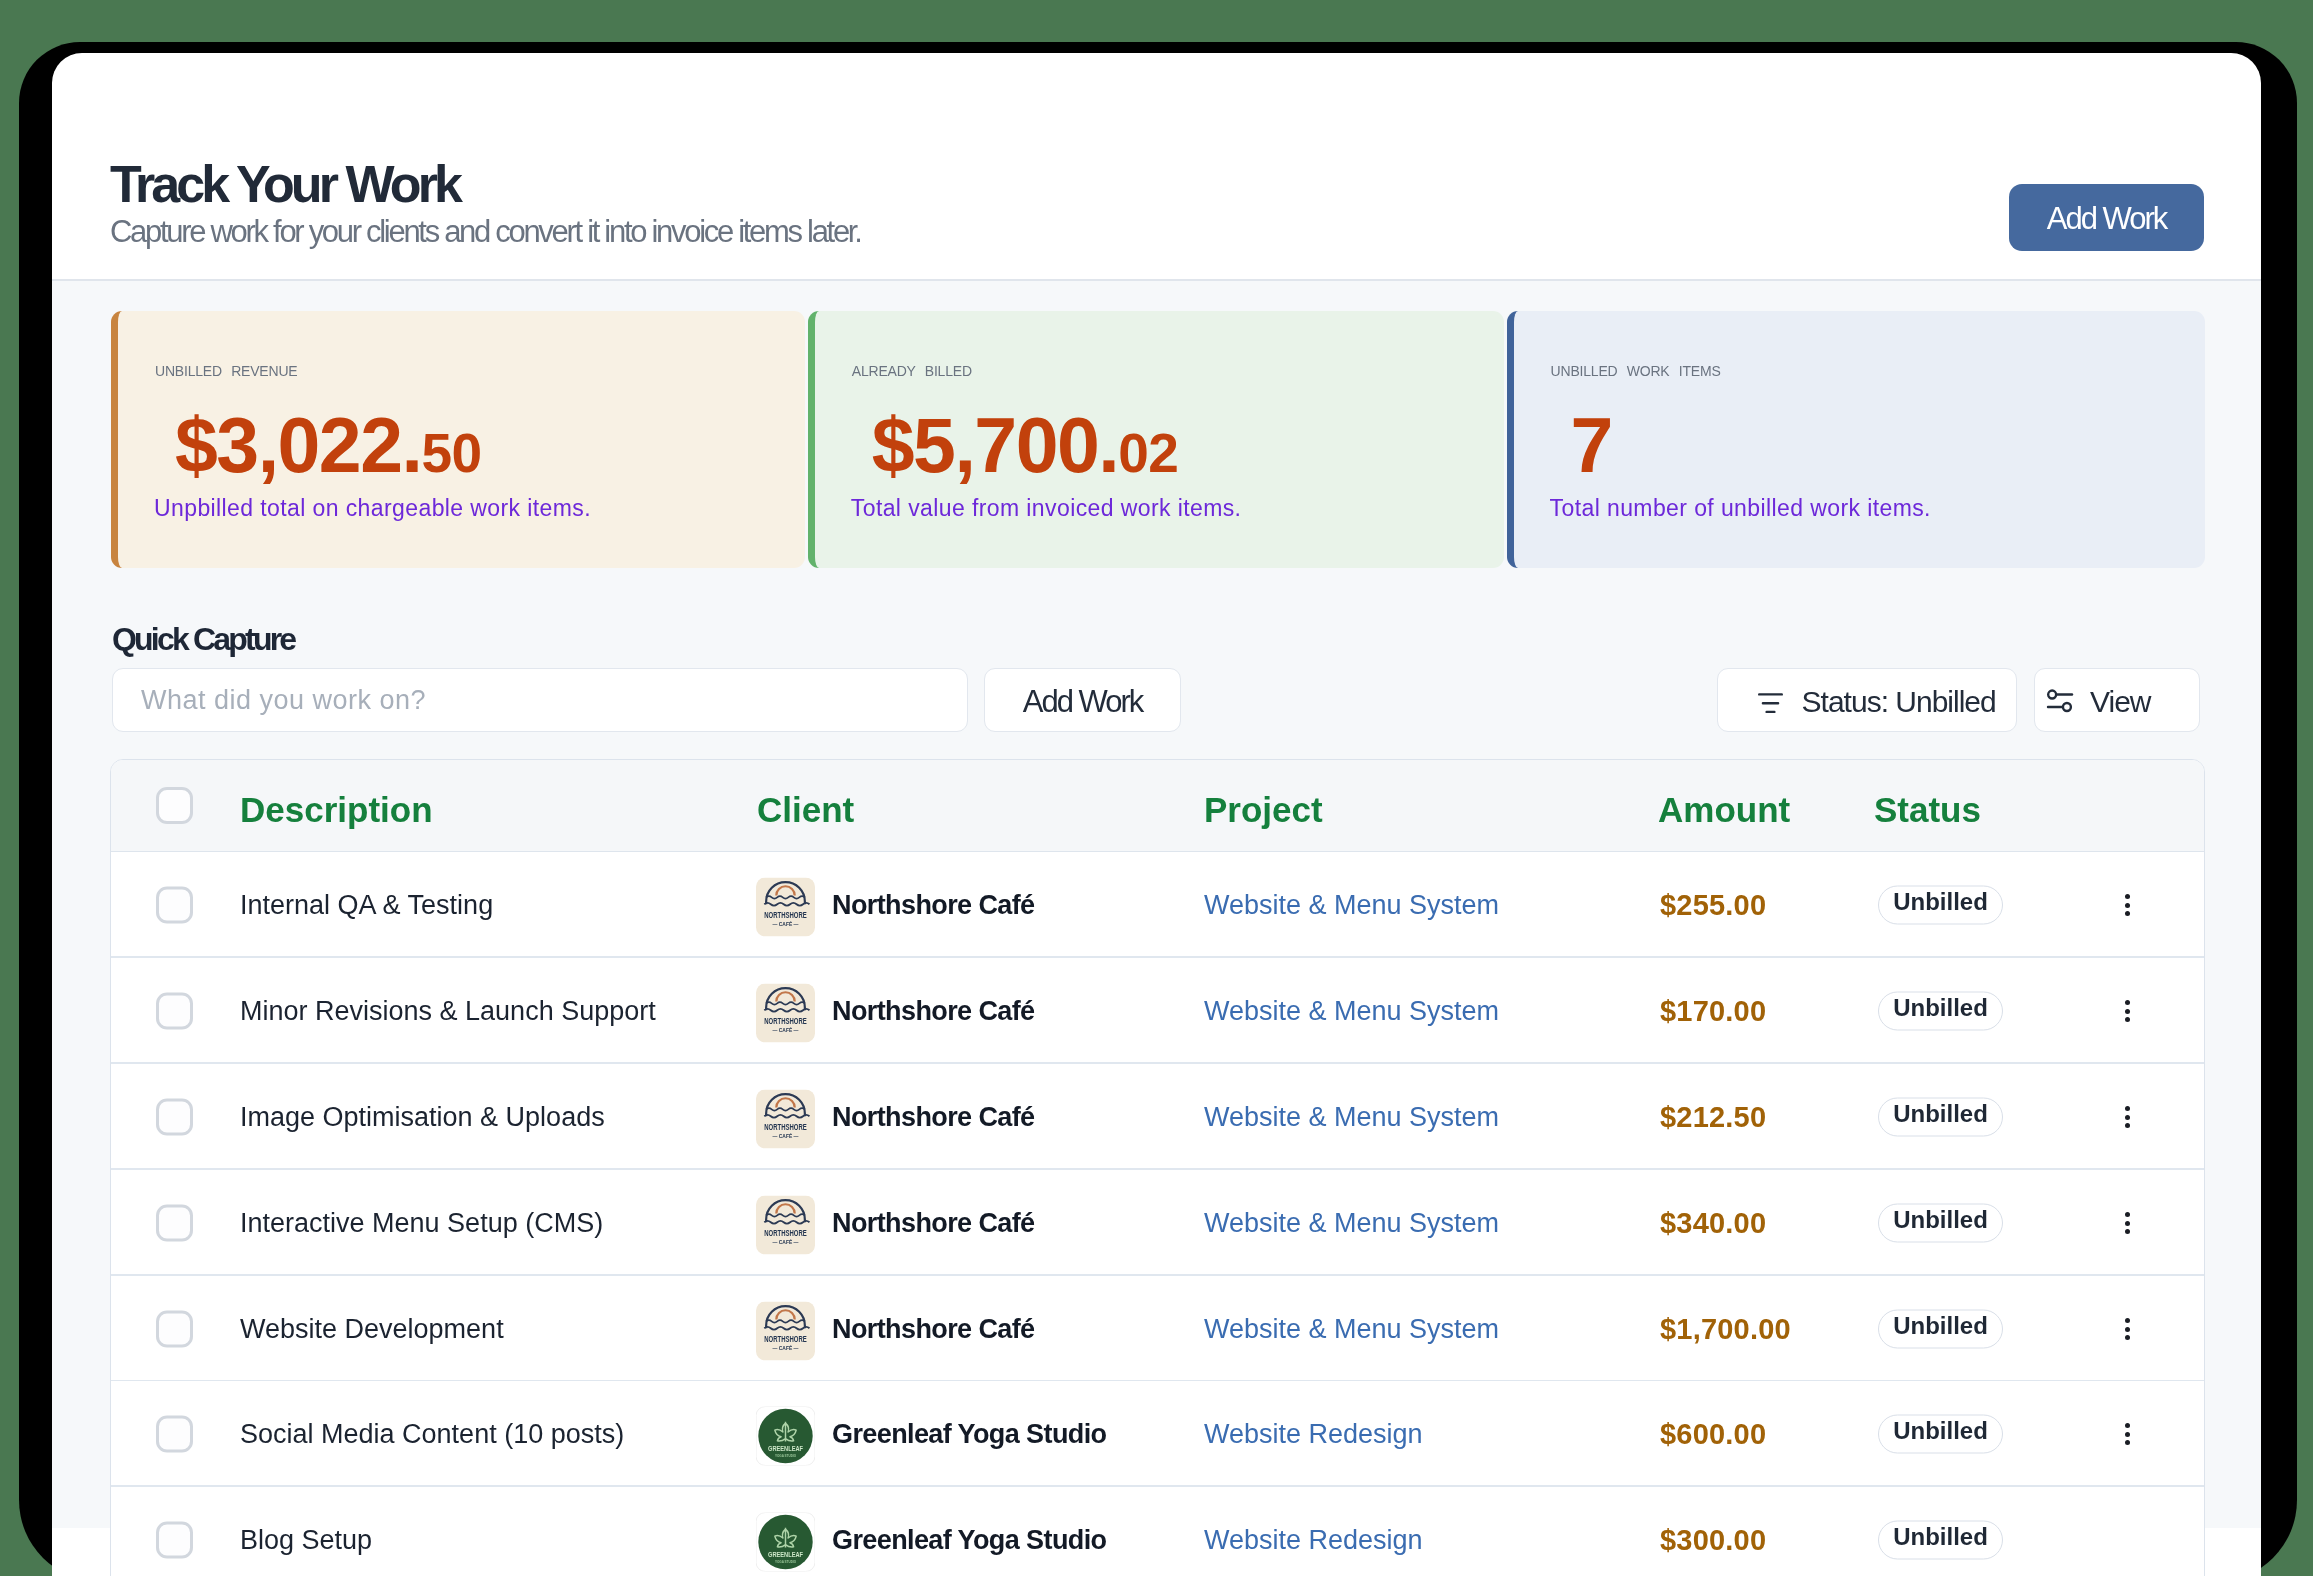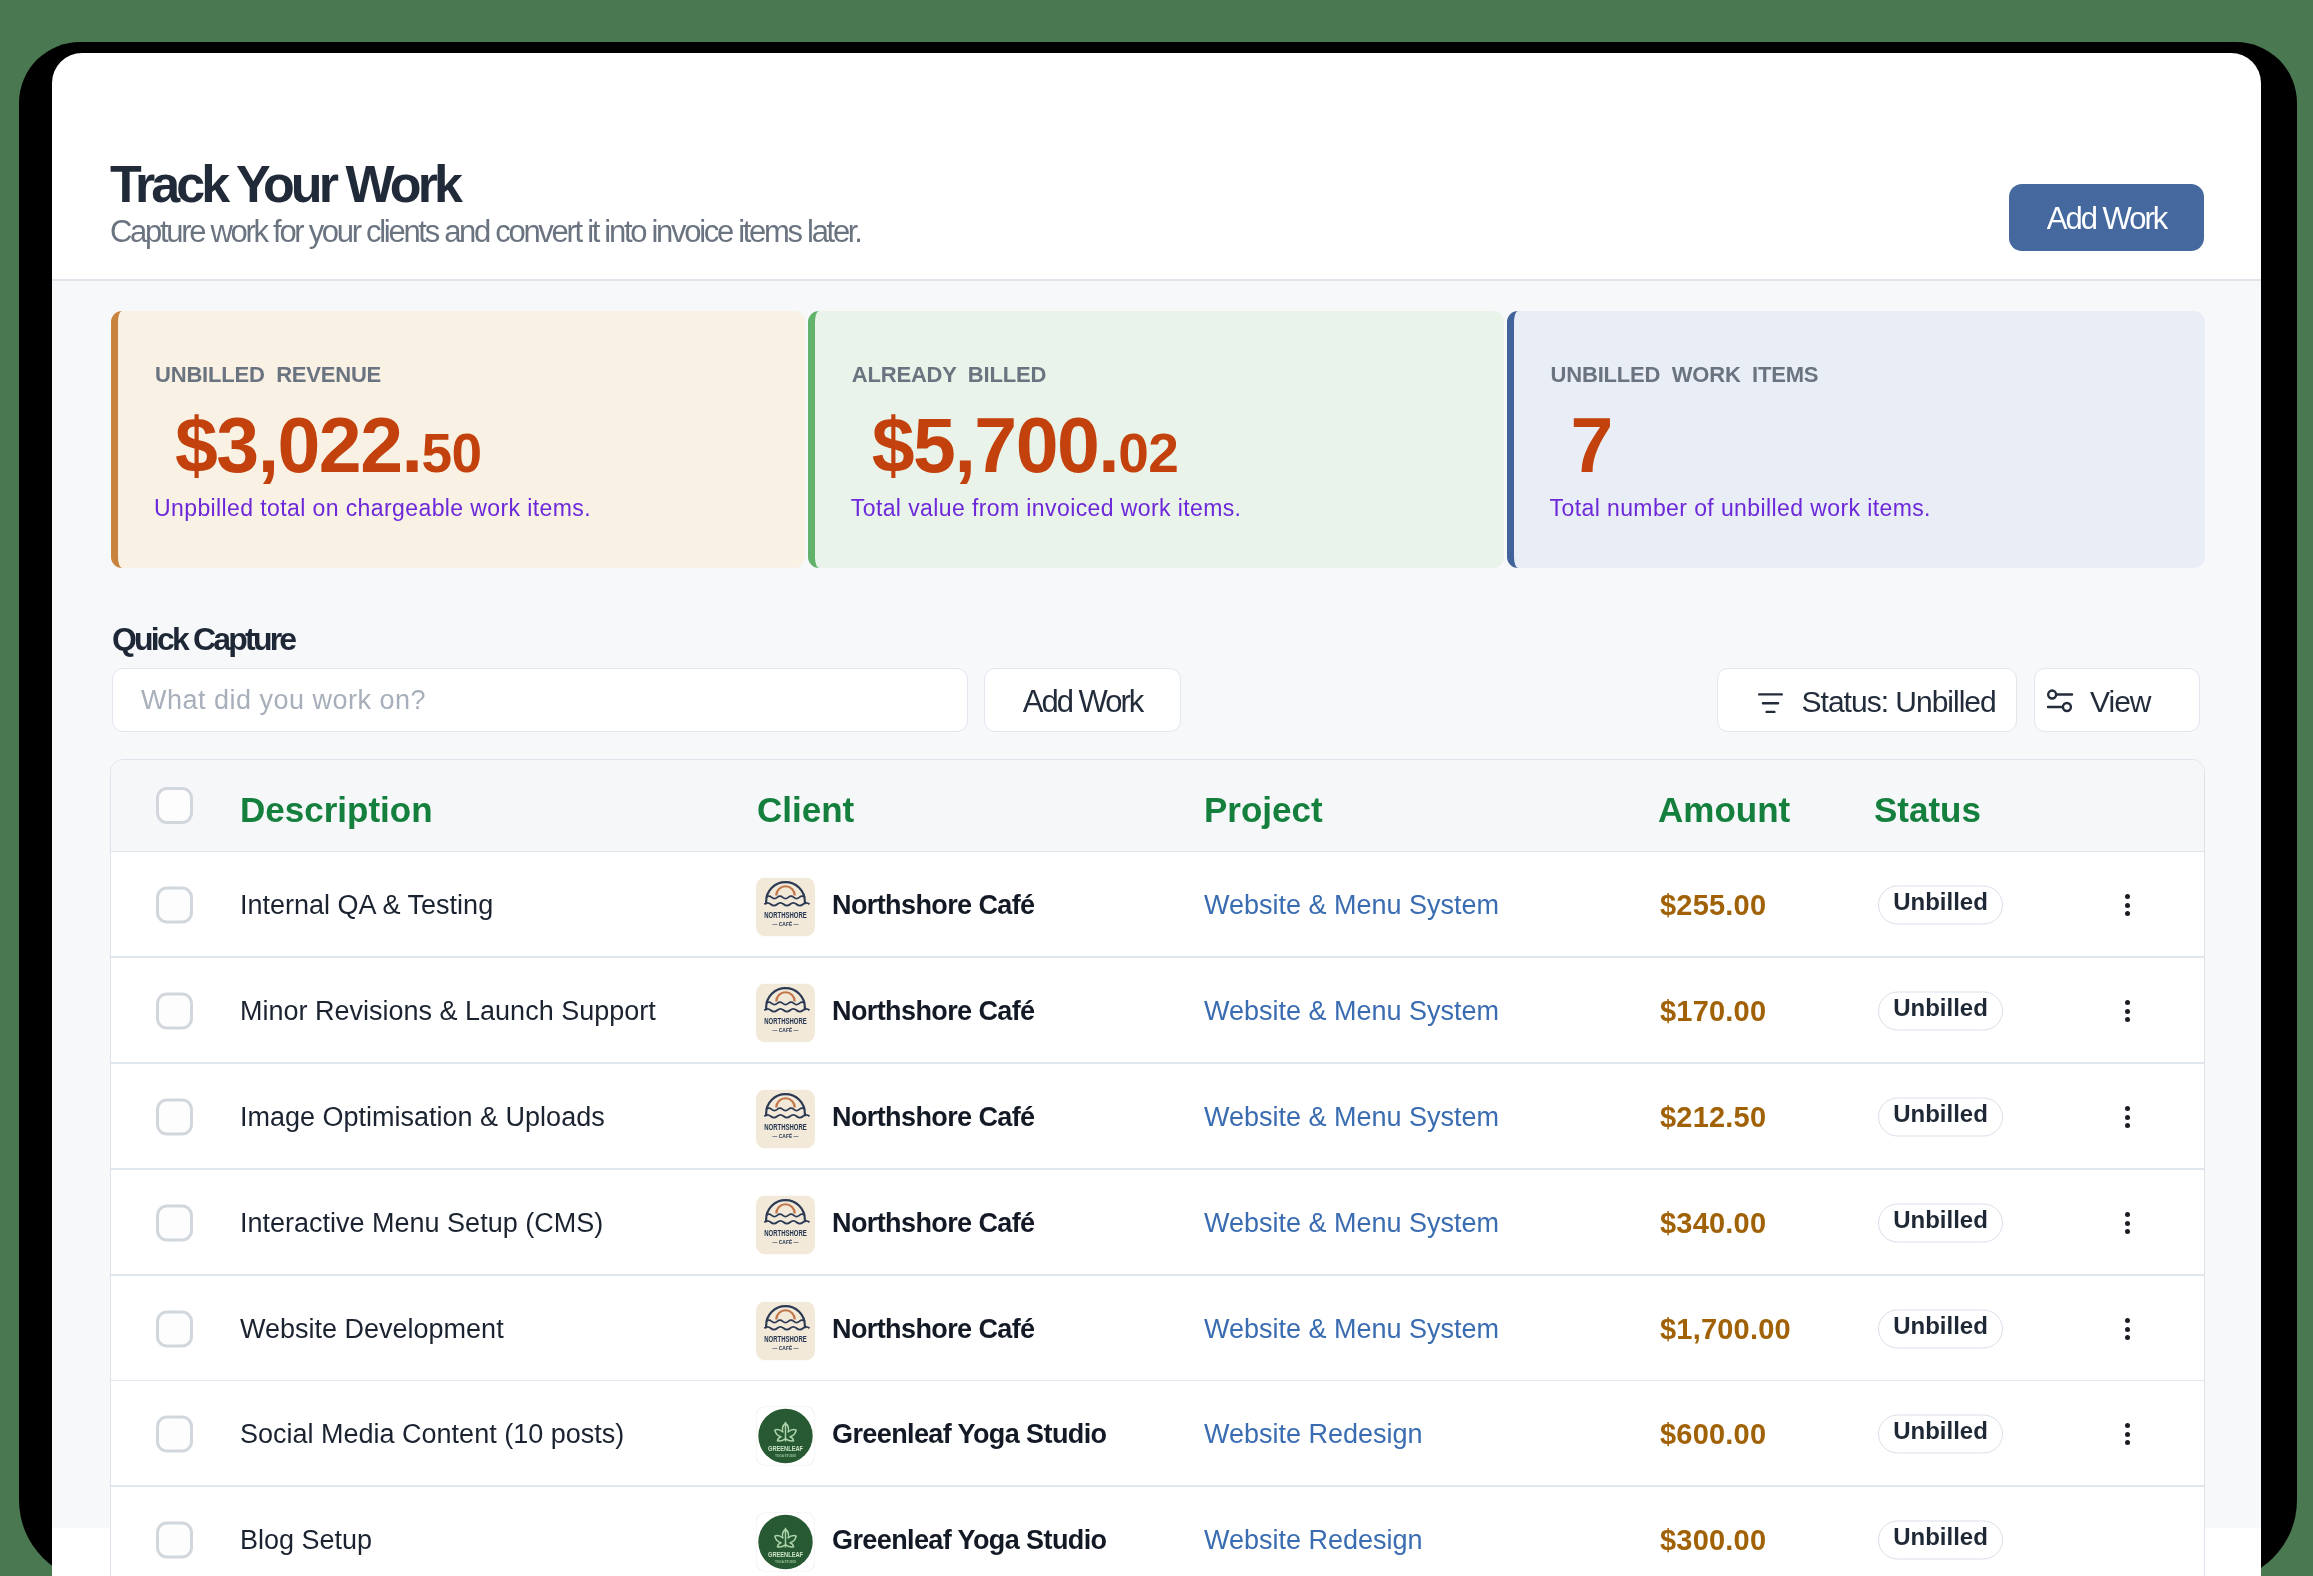--- a/index.html
+++ b/index.html
@@ -11,21 +11,21 @@
 .divider{position:absolute;left:0;top:226px;width:100%;height:1.9px;background:#e0e5ec}
 .title{position:absolute;left:58px;top:105px;font-size:52px;font-weight:700;color:#212a38;line-height:1;letter-spacing:-3.9px}
 .subtitle{position:absolute;left:58px;top:163px;font-size:31px;color:#6a7380;line-height:1;letter-spacing:-2.3px}
 .btn-primary{position:absolute;left:1957px;top:131px;width:195px;height:67px;border-radius:13px;background:#45699e;color:#fff;font-size:31px;letter-spacing:-2px;display:flex;align-items:center;justify-content:center;padding-top:2.8px}
 
 .cards{position:absolute;left:59px;top:258px;width:2094px;height:257px;display:flex;gap:2.8px}
 .card{flex:1;border-radius:11px;position:relative;border-left:7.4px solid #000;overflow:hidden}
 .card.c1{flex:0 0 694px;background:#f8f1e4;border-left-color:#c8843f}
 .card.c2{flex:0 0 696px;background:#e9f3e9;border-left-color:#62b26b}
 .card.c3{background:#e9eef6;border-left-color:#40639a}
-.card .label{position:absolute;left:37px;top:53px;font-size:22px;font-weight:700;letter-spacing:-0.2px;color:#6a7380;line-height:1;word-spacing:5.6px}
+.card .label{position:absolute;left:37px;top:53px;font-size:14px;font-weight:400;letter-spacing:-0.2px;color:#6a7380;line-height:1;word-spacing:5.6px}
 .card .num{position:absolute;left:57px;top:96px;font-size:77px;font-weight:700;color:#c2410c;line-height:1;letter-spacing:-1.5px}
 .card .num .cents{font-size:55px;letter-spacing:-0.5px}
 .card .cap{position:absolute;left:36px;top:186px;font-size:23px;color:#6d28d9;line-height:1;letter-spacing:0.4px}
 
 .qc-title{position:absolute;left:60px;top:570px;font-size:32px;font-weight:700;color:#1e2736;line-height:1;letter-spacing:-2.8px}
 .input{position:absolute;left:60px;top:615px;width:856px;height:64px;background:#fff;border:1.9px solid #e2e7ee;border-radius:11px;display:flex;align-items:center;padding-left:28px;font-size:27px;letter-spacing:0.5px;color:#a7afba}
 .btn{position:absolute;top:615px;height:64px;background:#fff;border:1.9px solid #e2e7ee;border-radius:11px;display:flex;align-items:center;justify-content:center;font-size:30px;color:#232c3a;letter-spacing:-1px;padding-top:3.7px}
 .btn-add2{left:932px;width:197px;font-size:31px;letter-spacing:-2px}
 .btn-status{left:1665px;width:300px;justify-content:flex-start;padding-left:40px}
 .btn-view{left:1982px;width:166px;justify-content:flex-start;padding-left:11px}

